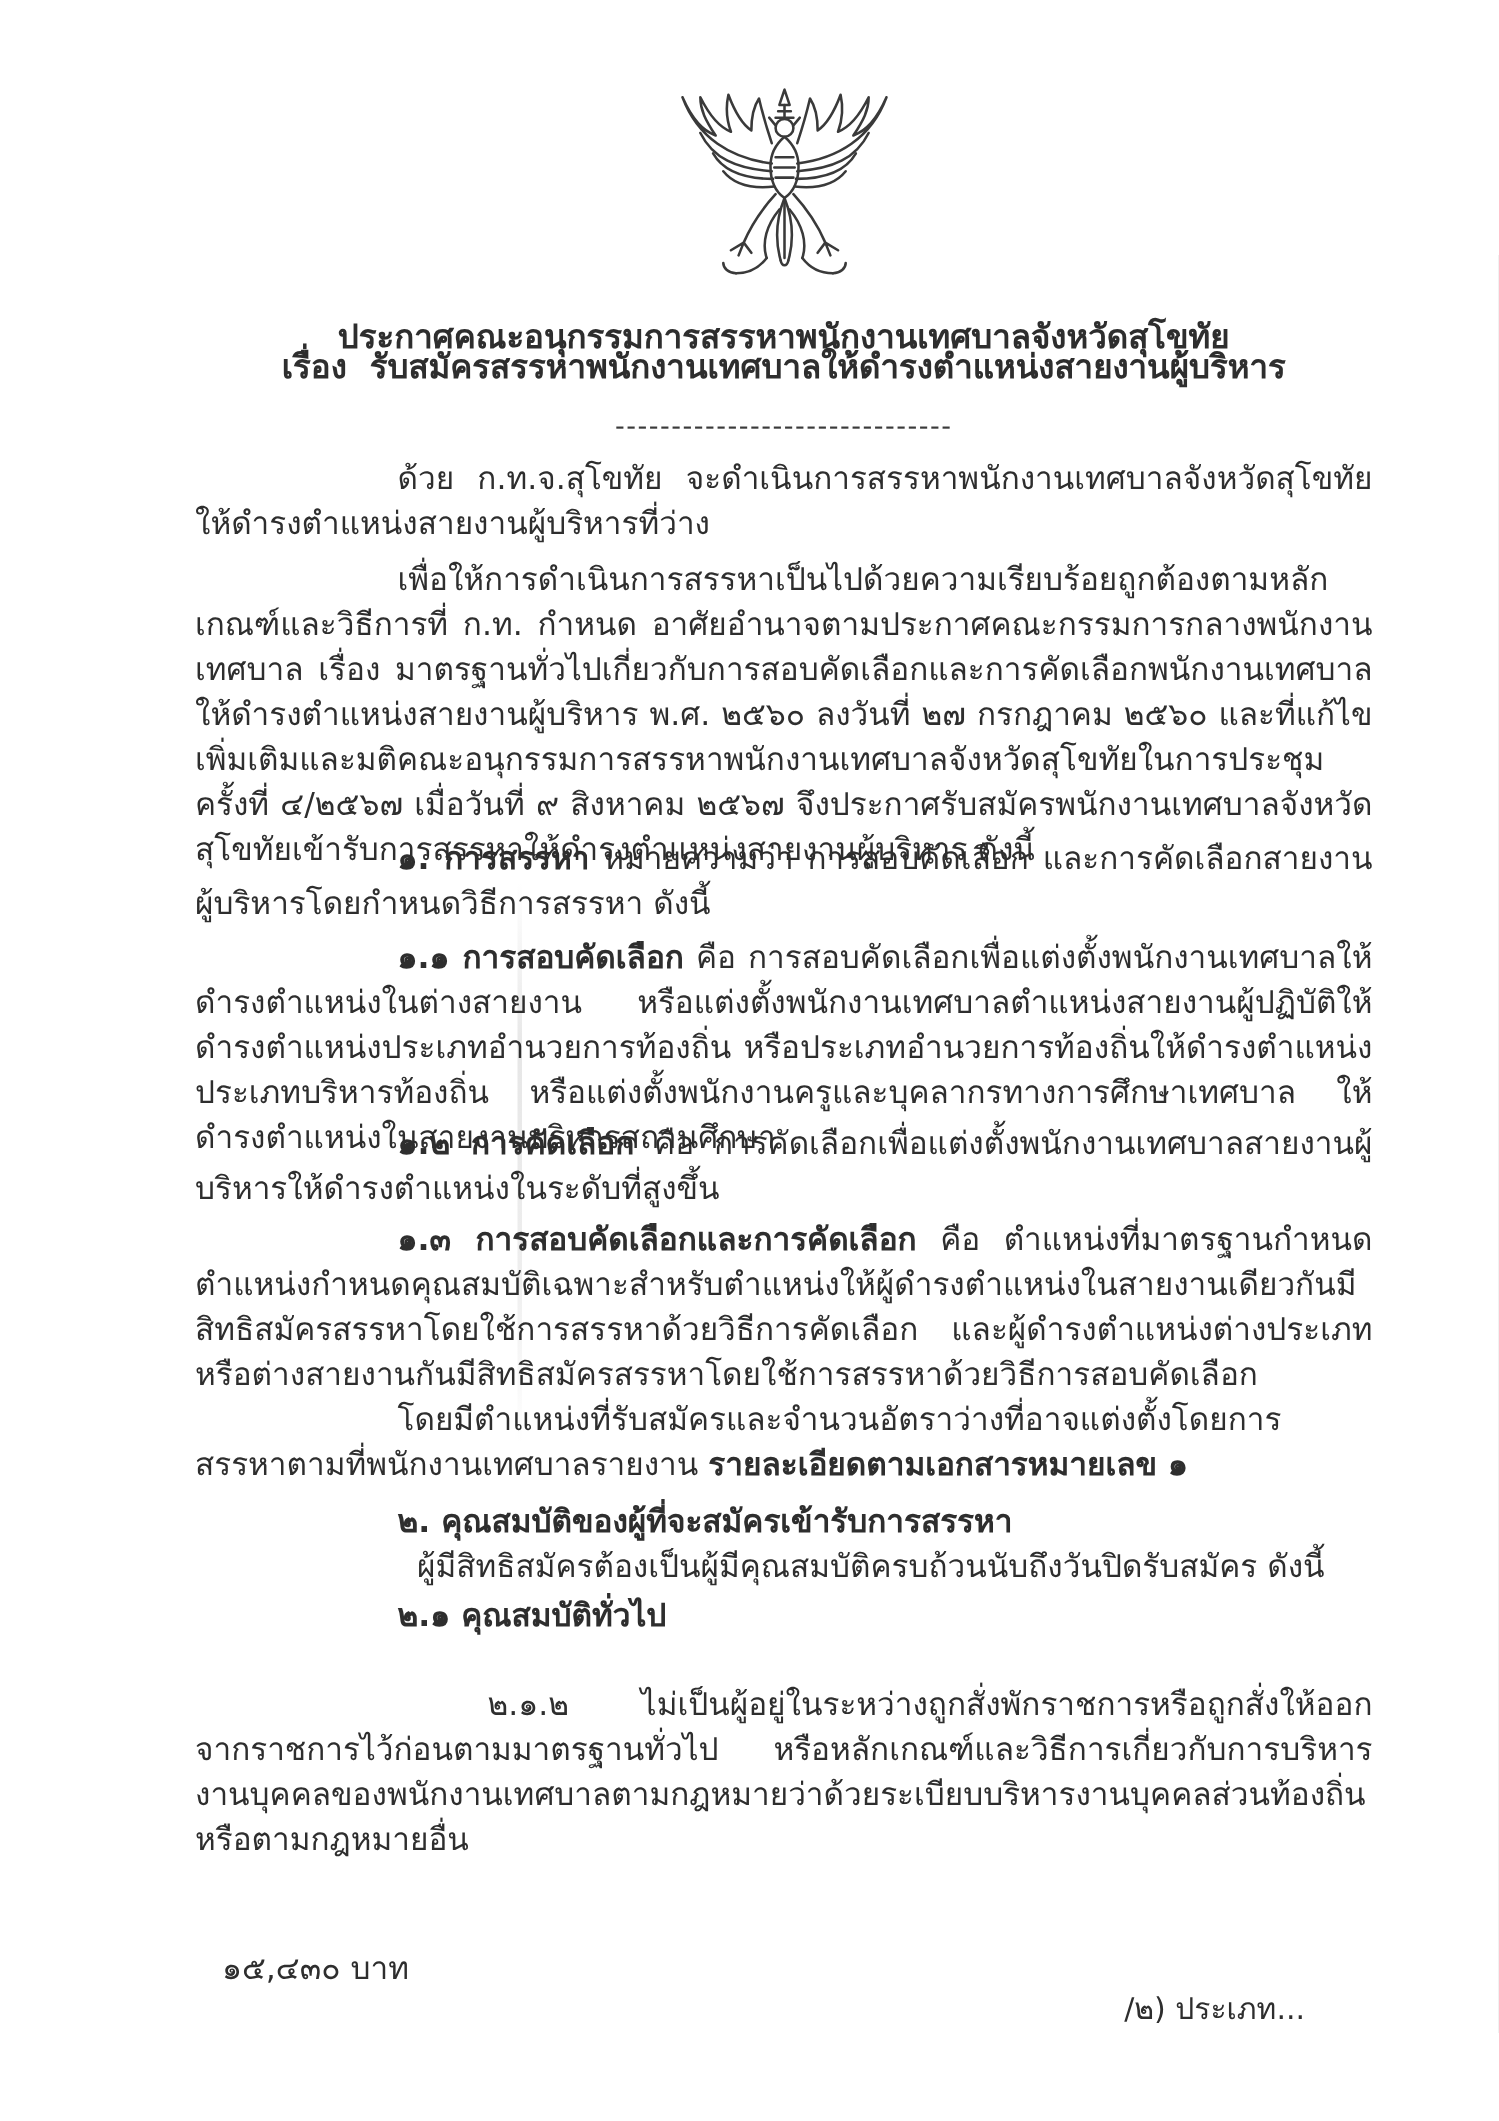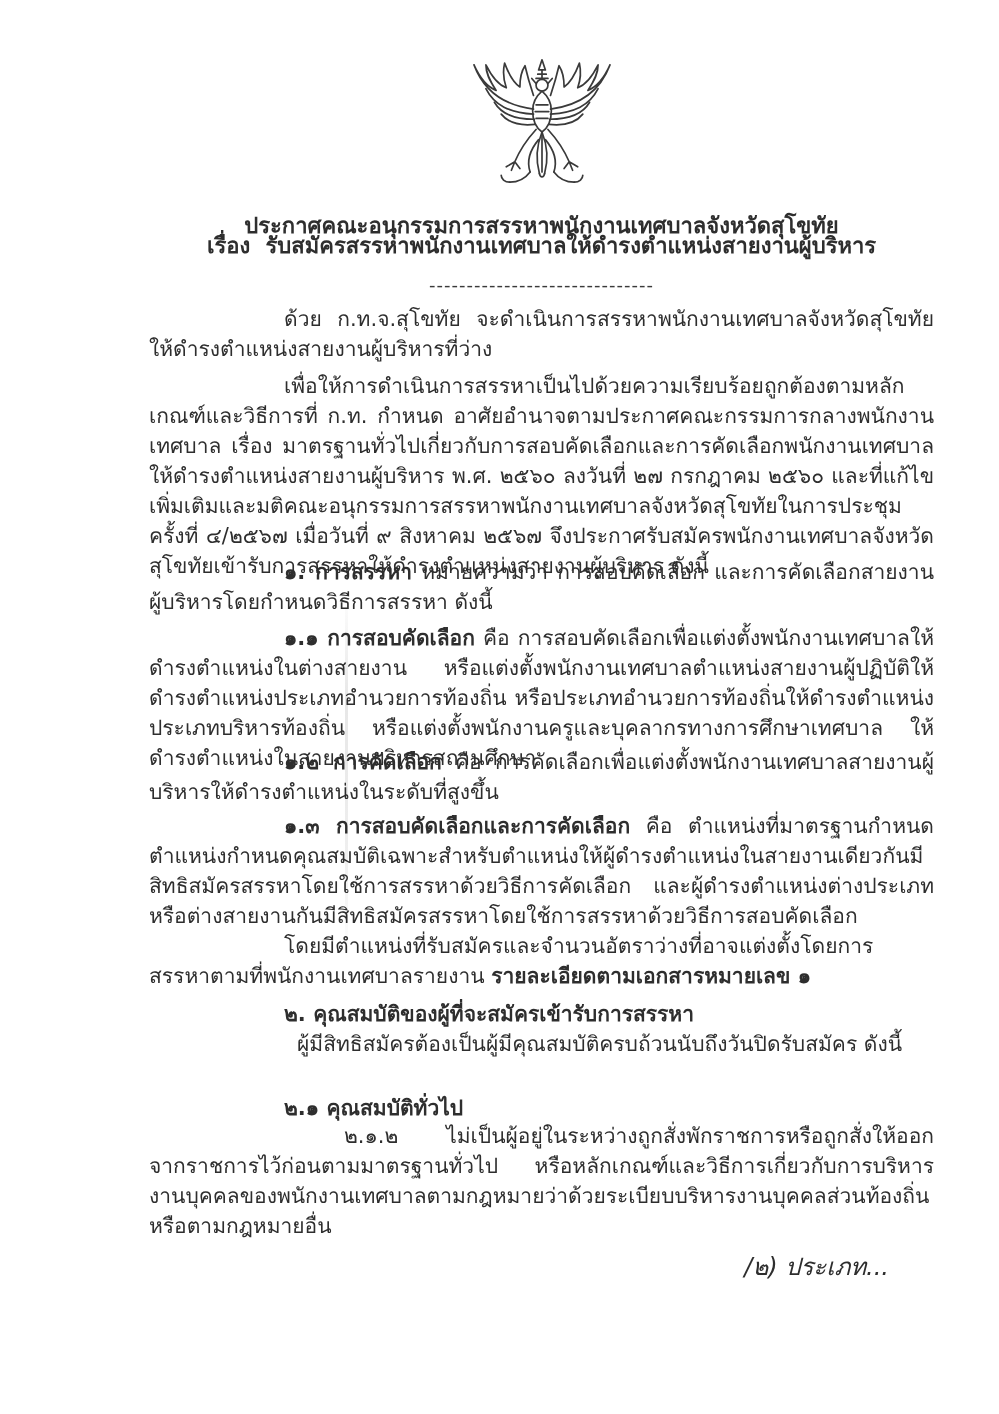--- a/index.html
+++ b/index.html
@@ -8,21 +8,21 @@
     width:999px;height:1414px;
     margin:0 auto;
     background:#ffffff;
     font-family:"DejaVu Sans", sans-serif;
     color:#2e2e2e;
     overflow:hidden;
   }
   .content{
     position:absolute;
     left:130px; top:0;
-    width:785px; height:100%;margin-left:19px;
+    width:785px; height:100%;
   }
   .blk{
     position:absolute;
     left:0; width:100%;
     font-size:21px;
     line-height:30px;
     white-space:pre-wrap;
     text-align:justify;
   }
   .center{text-align:center;}
@@ -33,29 +33,29 @@
   .divider{top:270px; font-size:18px; letter-spacing:1px; color:#3a3a3a;}
   .p1{top:304px;}
   .p2{top:371px;}
   .s1{top:557px;}
   .s1-1{top:623px;}
   .s1-2{top:747px;}
   .s1-3{top:811px;}
   .p3{top:931px;}
   .s2h{top:999px;}
   .s2intro{top:1029px;}
-  .s2-1{top:1093px;}
+  .s2-1{top:1062px;}
   .c211{top:1091px;}
   .c212{top:1121px;}
   .c213{top:1203px;}
   .item1{top:1261px;}
   .amount{top:1297px; left:18px; width:300px; text-align:left;}
   .marker{
-    position:absolute; top:1252px; right:45px;
-    font-size:24px; line-height:30px;font-style:italic;
+    position:absolute; top:1324px; right:45px;
+    font-size:20px; line-height:30px;
   }
   .ind1{text-indent:135px;}
   .ind1b{text-indent:148px;}
   .ind2{text-indent:195px;}
   .ind3{text-indent:242px;}
   .artifact{
     position:absolute; left:345px; top:588px;
     width:3px; height:375px;
     background:linear-gradient(to bottom, rgba(120,120,120,0) 0%, rgba(120,120,120,0.18) 30%, rgba(120,120,120,0.12) 70%, rgba(120,120,120,0) 100%);
     pointer-events:none;
@@ -116,16 +116,17 @@
     <div class="blk ind1 s1-3"><span class="bold">๑.๓ การสอบคัดเลือกและการคัดเลือก</span><span> คือ ตำแหน่งที่มาตรฐานกำหนดตำแหน่งกำหนดคุณสมบัติเฉพาะสำหรับตำแหน่งให้ผู้ดำรงตำแหน่งในสายงานเดียวกันมีสิทธิสมัครสรรหาโดยใช้การสรรหาด้วยวิธีการคัดเลือก และผู้ดำรงตำแหน่งต่างประเภท หรือต่างสายงานกันมีสิทธิสมัครสรรหาโดยใช้การสรรหาด้วยวิธีการสอบคัดเลือก</span></div>
 
     <div class="blk ind1 p3"><span>โดยมีตำแหน่งที่รับสมัครและจำนวนอัตราว่างที่อาจแต่งตั้งโดยการสรรหาตามที่พนักงานเทศบาลรายงาน </span><span class="bold">รายละเอียดตามเอกสารหมายเลข ๑</span></div>
 
     <div class="blk ind1 bold s2h">๒. คุณสมบัติของผู้ที่จะสมัครเข้ารับการสรรหา</div>
     <div class="blk ind1b s2intro">ผู้มีสิทธิสมัครต้องเป็นผู้มีคุณสมบัติครบถ้วนนับถึงวันปิดรับสมัคร ดังนี้</div>
     <div class="blk ind1 bold s2-1">๒.๑ คุณสมบัติทั่วไป</div>
 
     <div class="blk ind2 c212">๒.๑.๒  ไม่เป็นผู้อยู่ในระหว่างถูกสั่งพักราชการหรือถูกสั่งให้ออกจากราชการไว้ก่อนตามมาตรฐานทั่วไป หรือหลักเกณฑ์และวิธีการเกี่ยวกับการบริหารงานบุคคลของพนักงานเทศบาลตามกฎหมายว่าด้วยระเบียบบริหารงานบุคคลส่วนท้องถิ่น หรือตามกฎหมายอื่น</div>
 
+    <div class="blk amount">๑๕,๔๓๐ บาท</div>
 
     <div class="marker">/๒) ประเภท...</div>
   </div>
 </div>
 
 </body></html>

